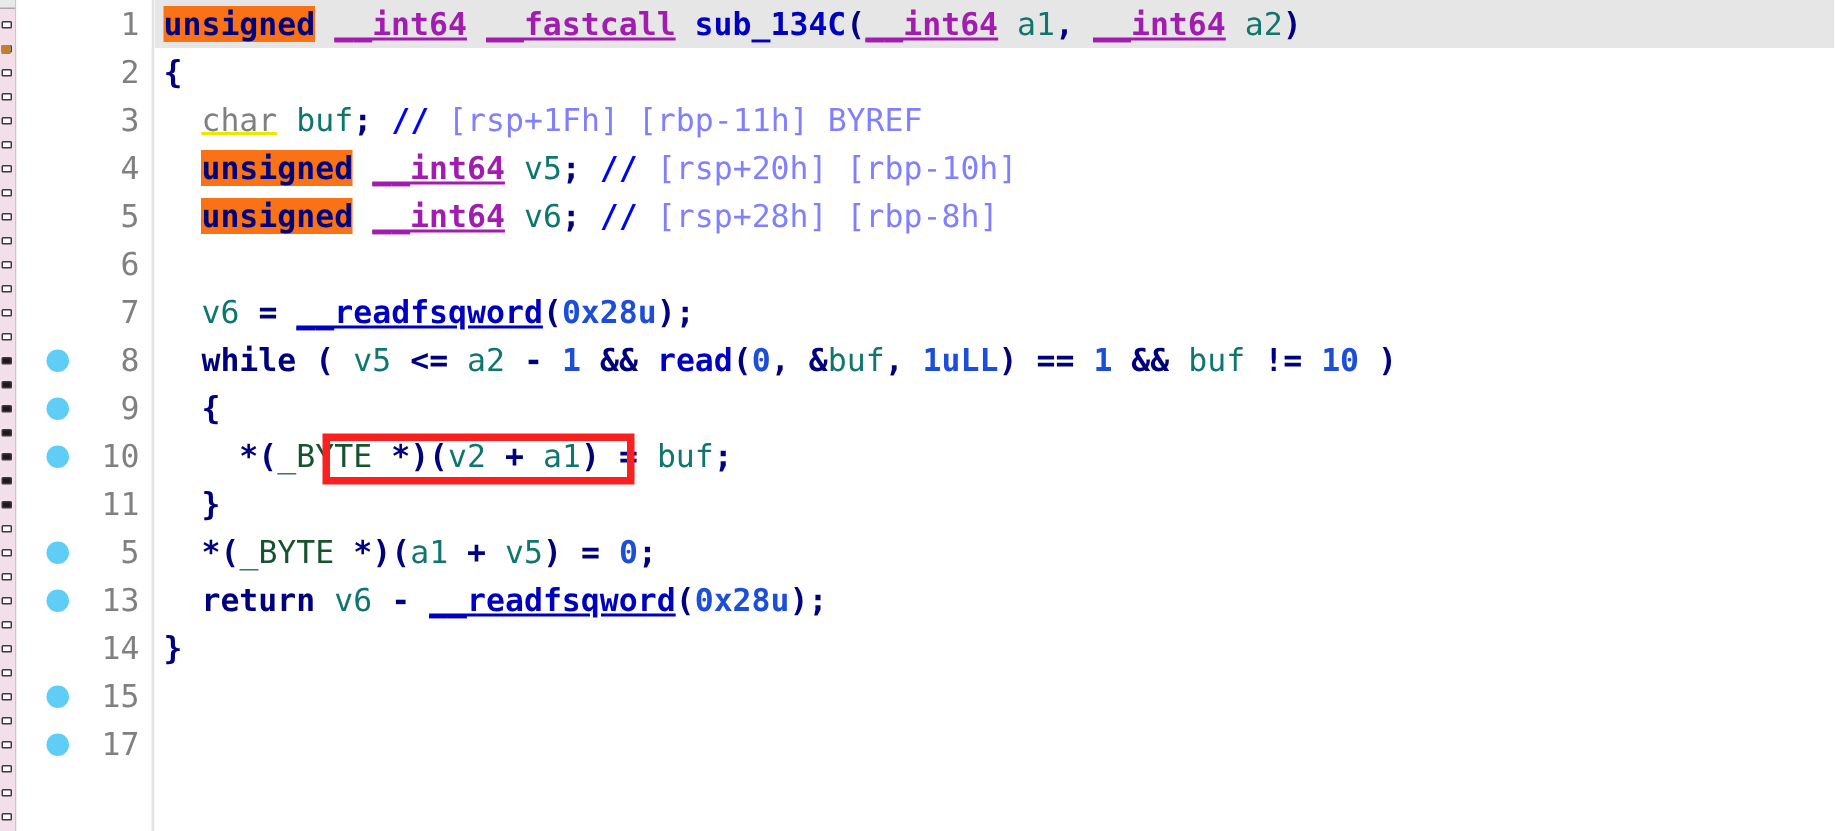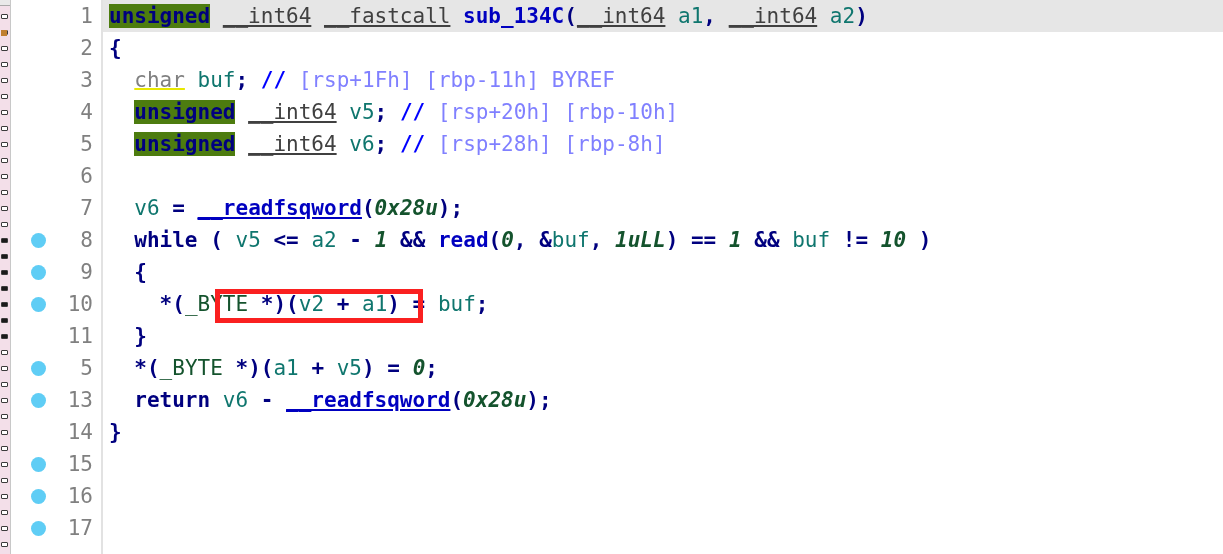--- a/index.html
+++ b/index.html
@@ -118,31 +118,31 @@
     background: #5fcdf5;
   }
 
   .codeline {
     padding-left: 6px;
     box-sizing: border-box;
   }
 
   
   .kw      { color: #00007f; font-weight: bold; }         
-  .typ     { color: #404040; font-weight: normal; text-decoration: underline; } 
+  .typ     { color: #a21caf; font-weight: bold; text-decoration: underline; } 
   .typg    { color: #14532d; }                            
   .fn      { color: #0000c0; font-weight: bold; }         
   .fnu     { color: #0000c0; font-weight: bold; text-decoration: underline; }
   .var     { color: #0f766e; }                            
-  .num     { color: #14532d; font-weight: bold; font-style: italic; }         
+  .num     { color: #1d4ed8; font-weight: bold; }         
   .punc    { color: #00007f; font-weight: bold; }         
   .cmt     { color: #8080ff; }                            
   .cmtslash{ color: #0000ff; font-weight: bold; }
   .plain   { color: #808080; }
-  .hl      { background: #4d7c0f; }                       
+  .hl      { background: #f97316; }                       
   .ulyellow{ text-decoration: underline; text-decoration-color: #e8e800; text-decoration-thickness: 2px; }
 
   
   .redbox {
     position: absolute;
     border: 5px solid #fa2020;
     box-sizing: border-box;
     pointer-events: none;
     background: transparent;
   }
@@ -202,21 +202,20 @@
       <div class="row"><span class="lnum">6</span></div>
       <div class="row"><span class="lnum">7</span></div>
       <div class="row"><div class="bp"></div><span class="lnum">8</span></div>
       <div class="row"><div class="bp"></div><span class="lnum">9</span></div>
       <div class="row"><div class="bp"></div><span class="lnum">10</span></div>
       <div class="row"><span class="lnum">11</span></div>
       <div class="row"><div class="bp"></div><span class="lnum">5</span></div>
       <div class="row"><div class="bp"></div><span class="lnum">13</span></div>
       <div class="row"><span class="lnum">14</span></div>
       <div class="row"><div class="bp"></div><span class="lnum">15</span></div>
-      <div class="row"><div class="bp"></div><span class="lnum">16</span></div>
       <div class="row"><div class="bp"></div><span class="lnum">17</span></div>
     </div>
 
   <div class="codearea" id="codearea">
 
   <div class="row codeline cur"><span class="kw hl">unsigned</span><span> </span><span class="typ">__int64</span><span> </span><span class="typ">__fastcall</span><span> </span><span class="fn">sub_134C</span><span class="punc">(</span><span class="typ">__int64</span><span> </span><span class="var">a1</span><span class="punc">,</span><span> </span><span class="typ">__int64</span><span> </span><span class="var">a2</span><span class="punc">)</span></div>
       <div class="row codeline"><span class="punc">{</span></div>
       <div class="row codeline"><span>  </span><span class="plain ulyellow">char</span><span> </span><span class="var">buf</span><span class="punc">;</span><span> </span><span class="cmtslash">//</span><span class="cmt"> </span><span class="cmt">[</span><span class="cmt">rsp</span><span class="cmt">+</span><span class="cmt">1</span><span class="cmt">Fh</span><span class="cmt">]</span><span class="cmt"> </span><span class="cmt">[</span><span class="cmt">rbp</span><span class="cmt">-</span><span class="cmt">11</span><span class="cmt">h</span><span class="cmt">]</span><span class="cmt"> </span><span class="cmt">BYREF</span></div>
       <div class="row codeline"><span>  </span><span class="kw hl">unsigned</span><span> </span><span class="typ">__int64</span><span> </span><span class="var">v5</span><span class="punc">;</span><span> </span><span class="cmtslash">//</span><span class="cmt"> </span><span class="cmt">[</span><span class="cmt">rsp</span><span class="cmt">+</span><span class="cmt">20</span><span class="cmt">h</span><span class="cmt">]</span><span class="cmt"> </span><span class="cmt">[</span><span class="cmt">rbp</span><span class="cmt">-</span><span class="cmt">10</span><span class="cmt">h</span><span class="cmt">]</span></div>
       <div class="row codeline"><span>  </span><span class="kw hl">unsigned</span><span> </span><span class="typ">__int64</span><span> </span><span class="var">v6</span><span class="punc">;</span><span> </span><span class="cmtslash">//</span><span class="cmt"> </span><span class="cmt">[</span><span class="cmt">rsp</span><span class="cmt">+</span><span class="cmt">28</span><span class="cmt">h</span><span class="cmt">]</span><span class="cmt"> </span><span class="cmt">[</span><span class="cmt">rbp</span><span class="cmt">-</span><span class="cmt">8</span><span class="cmt">h</span><span class="cmt">]</span></div>

